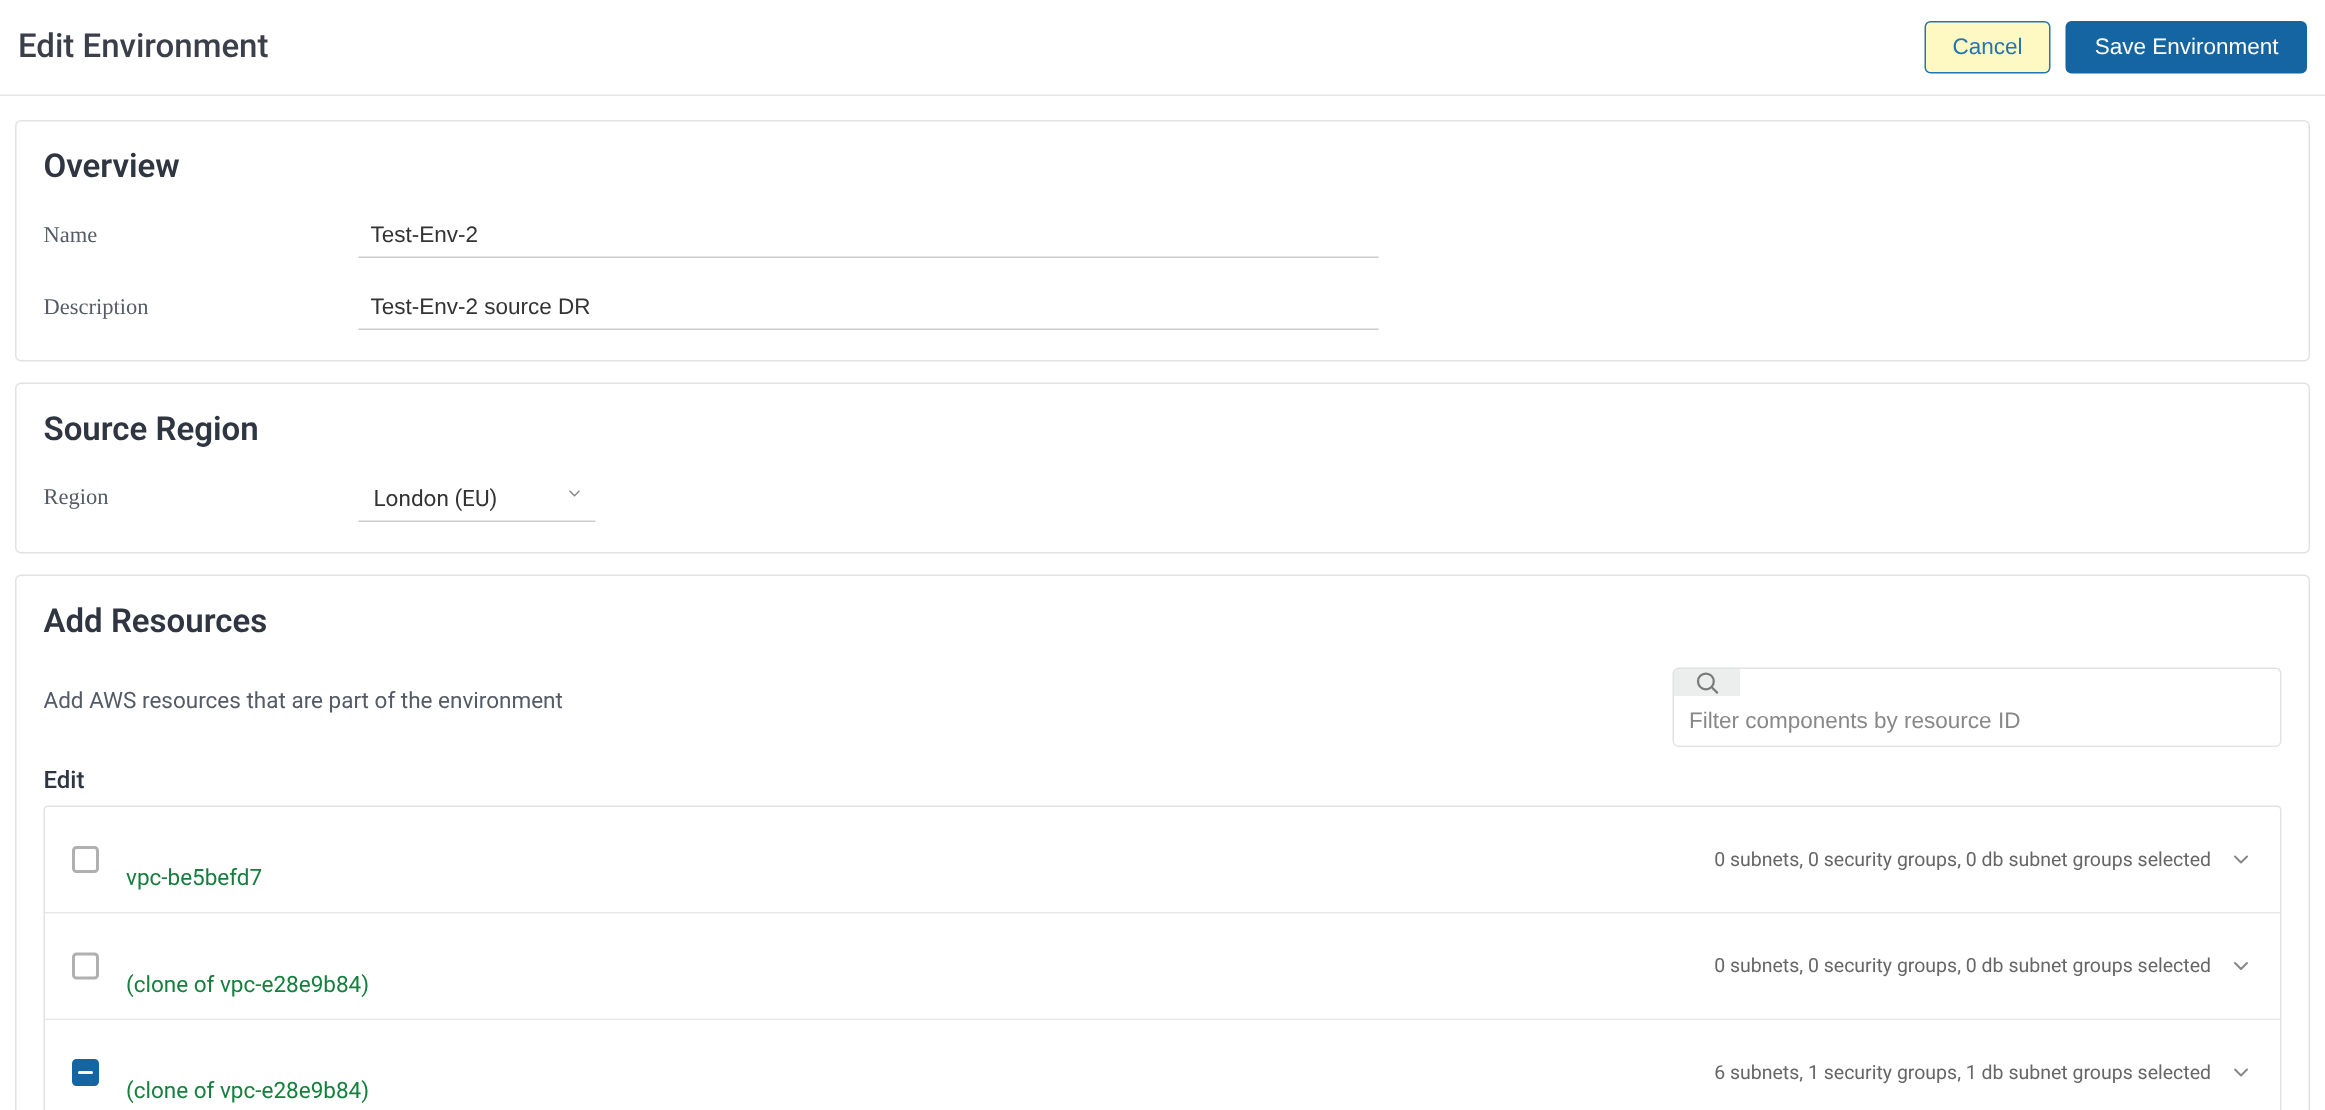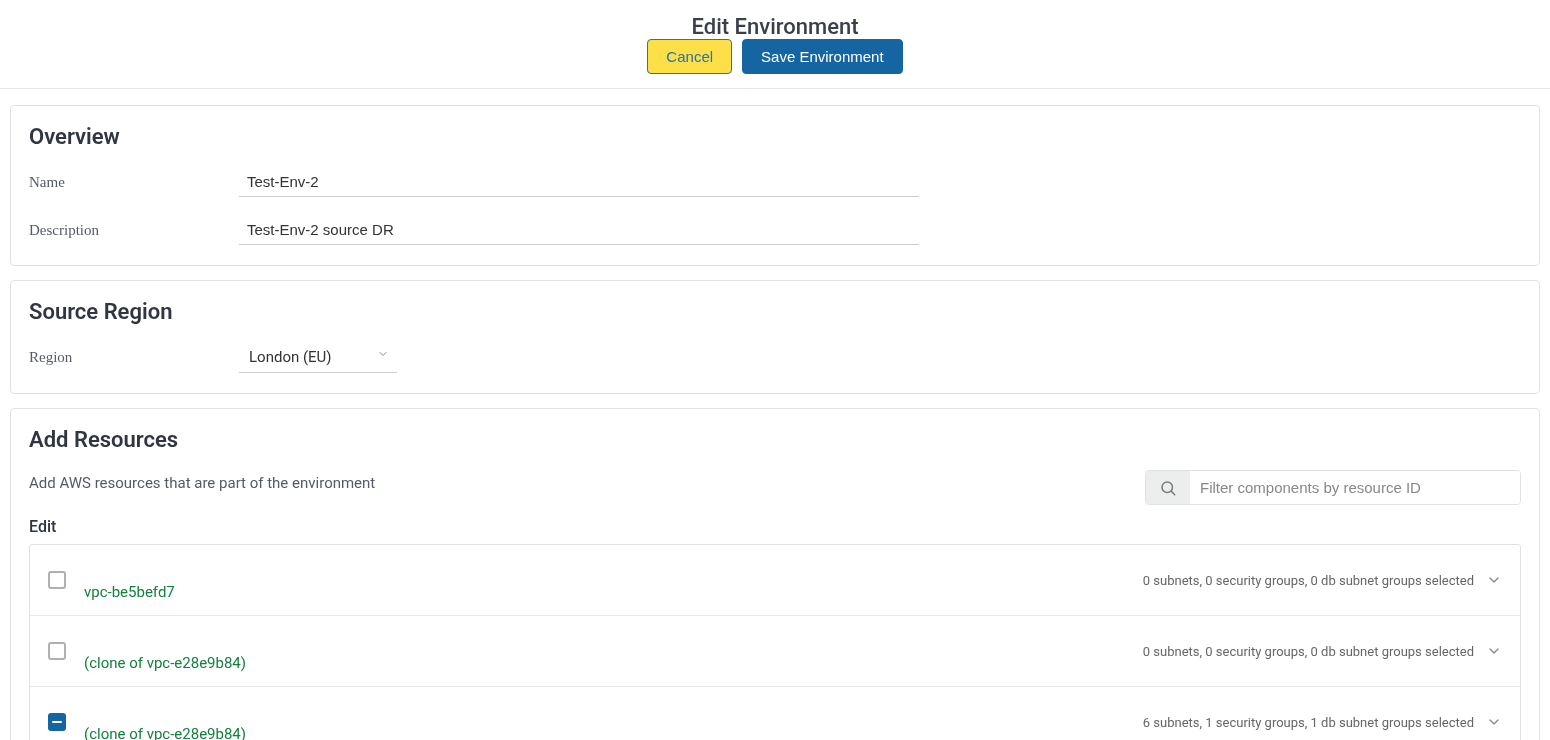--- a/index.html
+++ b/index.html
@@ -9,21 +9,20 @@
       color: #333;
       background: #fff;
       width: 1550px;
     }
     .header {
       display: flex;
       justify-content: space-between;
       align-items: center;
       padding: 14px 12px 14px 12px;
       border-bottom: 1px solid #e6e6e6;
-      flex-direction: column;
     }
     .page-title {
       font-size: 22px;
       font-weight: 500;
       color: #3a3f4a;
     }
     .header-actions {
       display: flex;
       gap: 10px;
     }
@@ -31,21 +30,21 @@
       display: inline-flex;
       align-items: center;
       justify-content: center;
       padding: 8px 18px;
       font-size: 15px;
       border-radius: 4px;
       cursor: pointer;
       border: 1px solid transparent;
     }
     .btn-secondary {
-      background: #fde047;
+      background: #fef9c3;
       color: #2374b0;
       border: 1px solid #2374b0;
     }
     .btn-primary {
       background: #1565a2;
       color: #fff;
       border: 1px solid #1565a2;
     }
     .content {
       padding: 16px 10px 0 10px;
@@ -110,22 +109,23 @@
       display: flex;
       justify-content: space-between;
       align-items: center;
       margin-bottom: 12px;
     }
     .search-box {
       display: flex;
       align-items: stretch;
       border: 1px solid #e2e2e2;
       border-radius: 4px;
-      width: 376px;
+      width: 406px;
       overflow: hidden;
+      flex-direction: column;
     }
     .search-icon-wrap {
       background: #eceded;
       width: 44px;
       display: flex;
       align-items: center;
       justify-content: center;
     }
     .search-icon-wrap svg { display: block; }
     .search-input {

